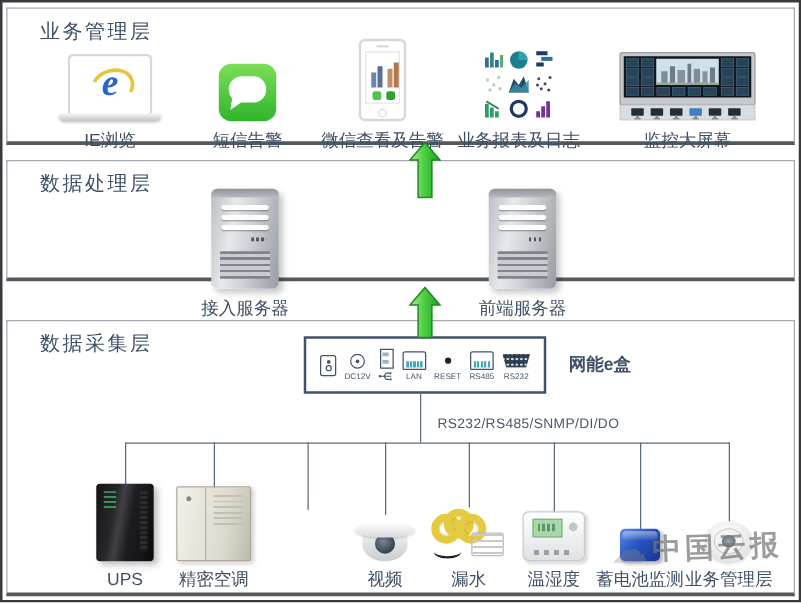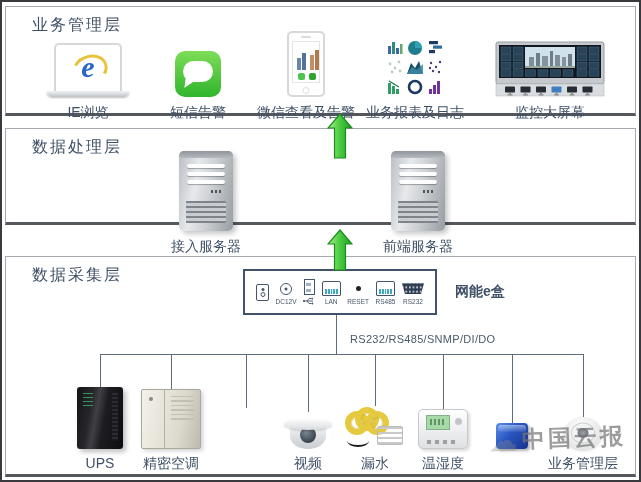--- a/index.html
+++ b/index.html
@@ -312,21 +312,21 @@
           <stop offset="0.45" stop-color="#4fcf43"></stop>
           <stop offset="1" stop-color="#1f9e24"></stop>
     </linearGradient>
       </defs>
     <path d="M13,1 L25,15 H18.5 V41 H7.5 V15 H1 Z" fill="url(#ag2)" stroke="#1b8a1f" stroke-width="1.2"></path>
   </svg>
 
   <section class="band" id="band2">
     <div class="band-title">数据处理层</div>
 
-    <div class="node" style="left:130px;top:14px">
+    <div class="node" style="left:120px;top:14px">
       <div class="icon-zone">
         <div class="server-icon">
           <div class="srv-top"></div>
             <div class="srv-slot s1"></div>
             <div class="srv-slot s2"></div>
           <div class="srv-slot s3"></div>
             <div class="srv-led"></div>
             <div class="srv-vents"></div>
         </div>
       </div>
@@ -460,20 +460,21 @@
             <div class="th-lcd"></div>
             <div class="th-btns"></div>
           </div>
         </div>
       <div class="dev-label">温湿度</div>
     </div>
     <div class="device" style="left:451px">
       <div class="dev-zone">
           <div class="bat"></div>
         </div>
+      <div class="dev-label">蓄电池监测</div>
     </div>
     <div class="device" style="left:522px">
       <div class="dev-zone">
           <div class="smoke">
             <div class="smoke-ring"></div>
             <div class="smoke-core"></div>
           </div>
         </div>
       <div class="dev-label">业务管理层</div>
     </div>

